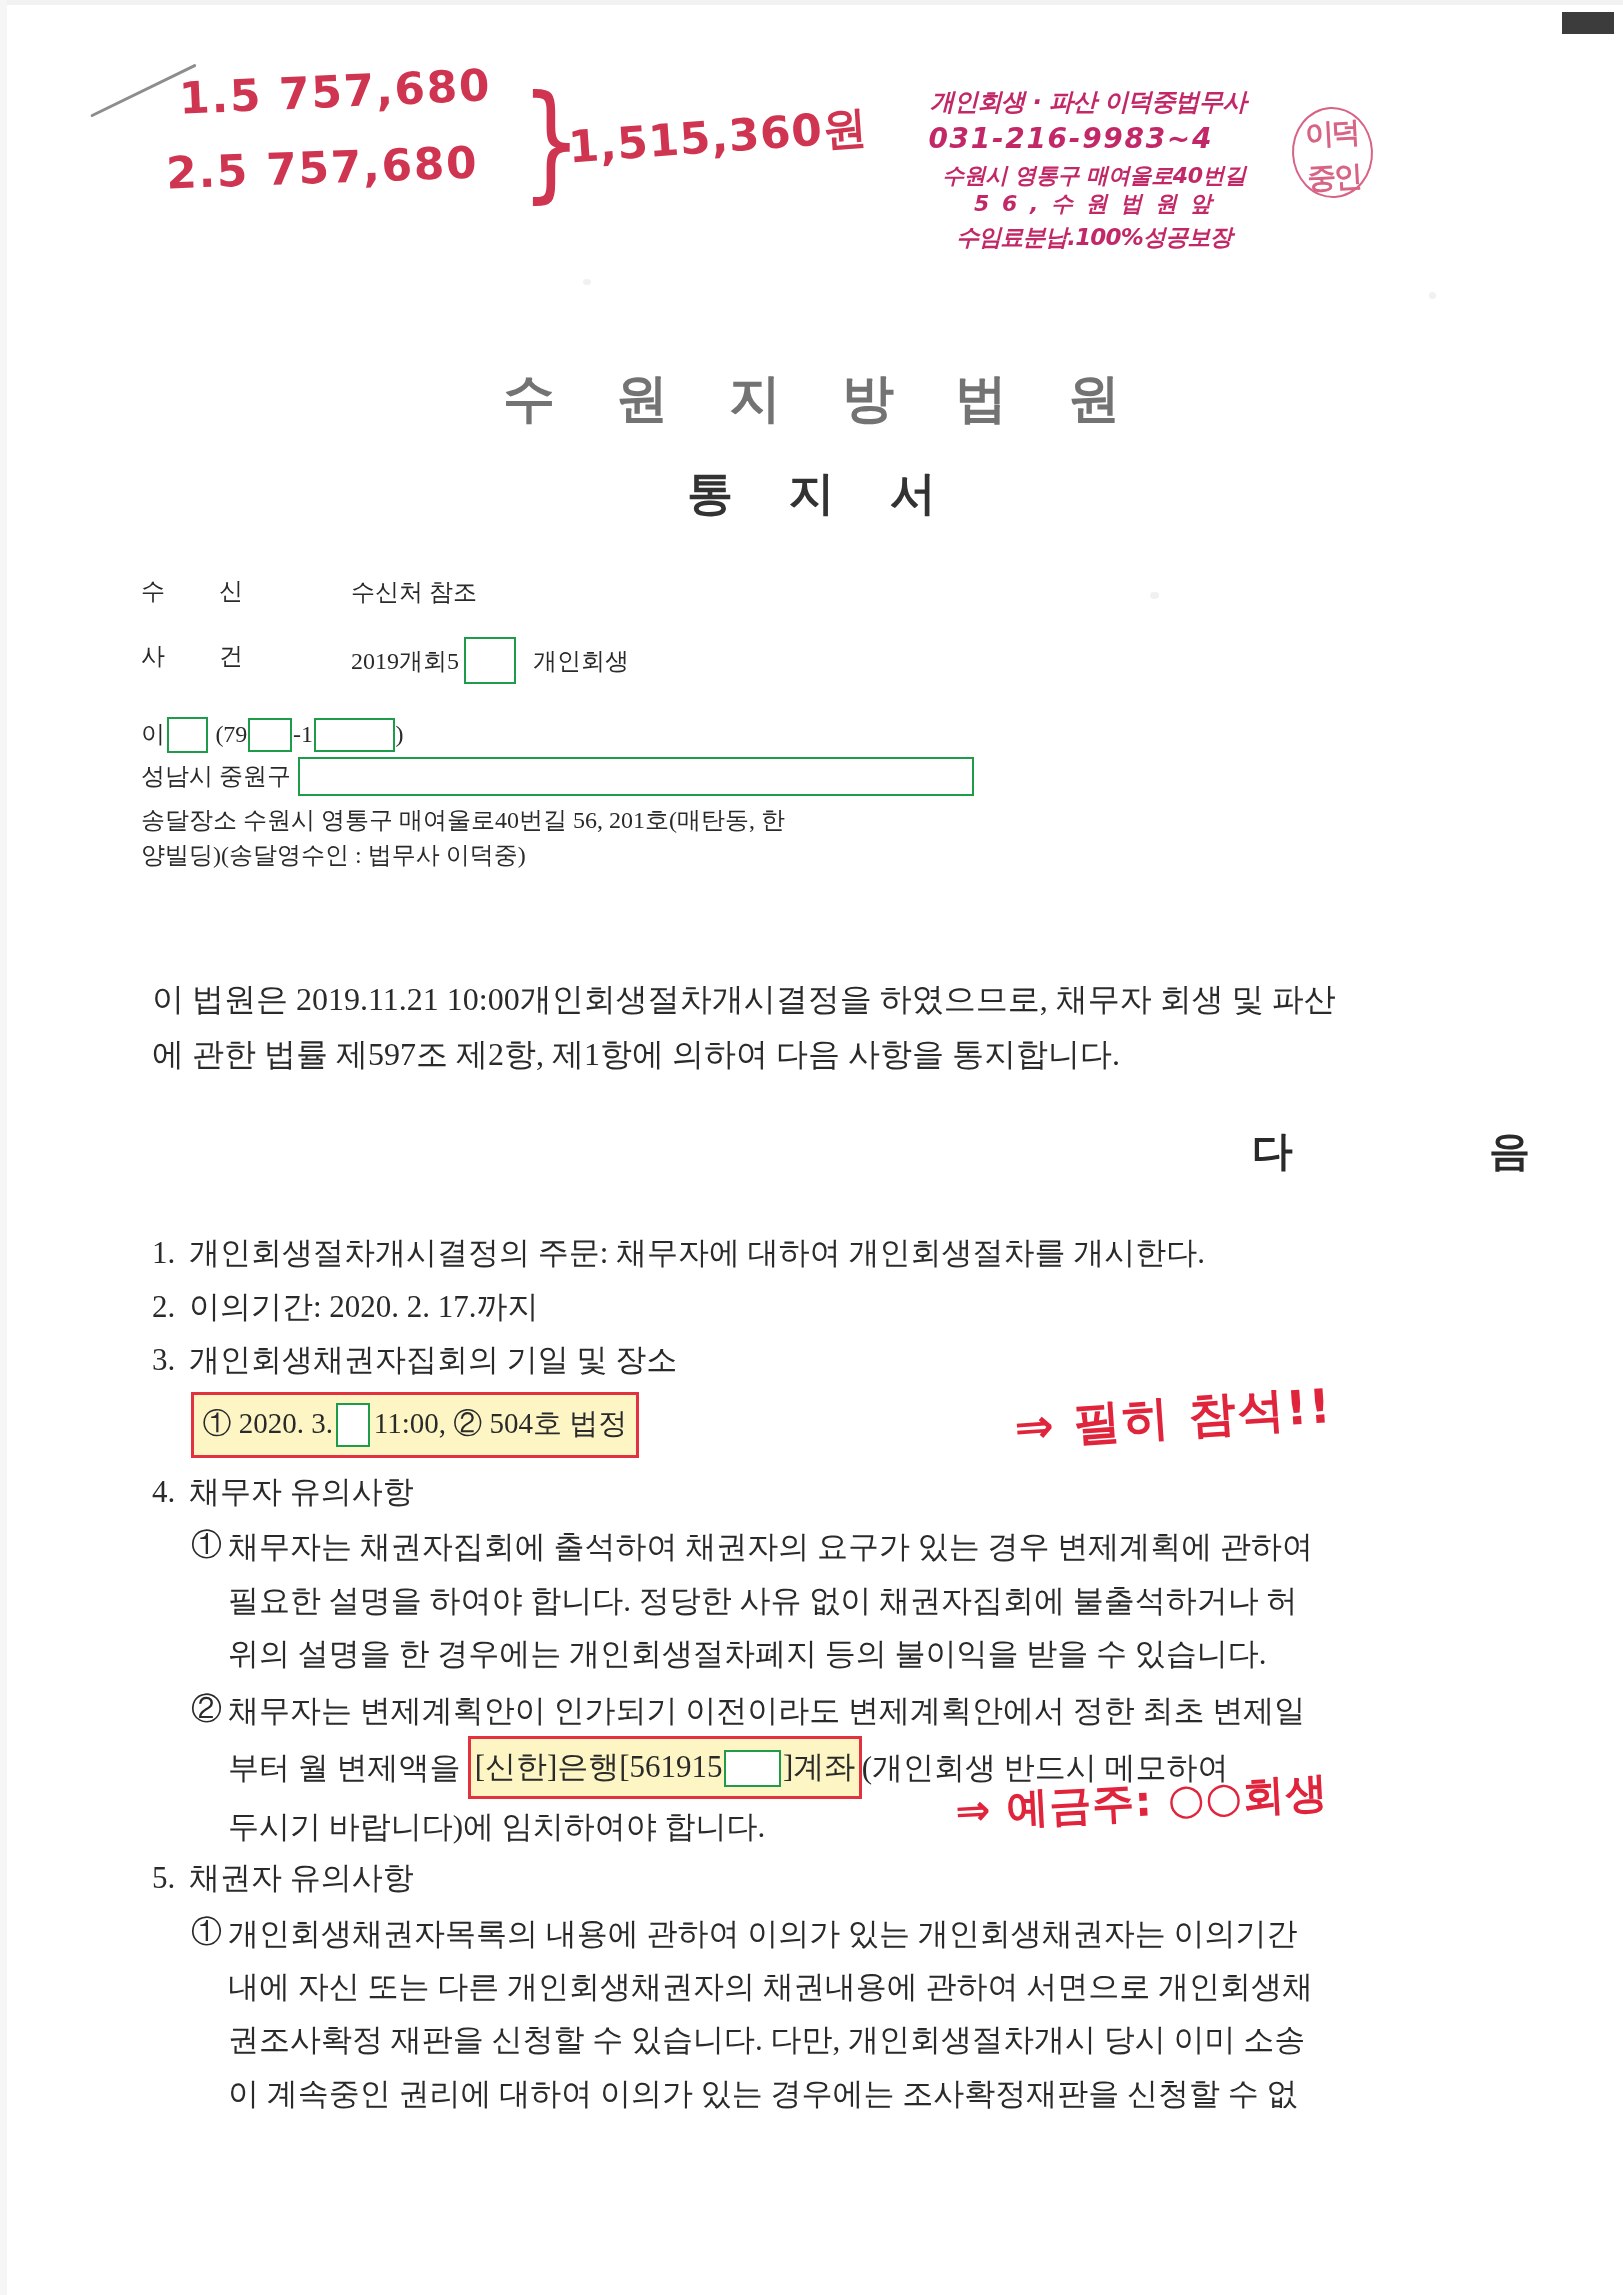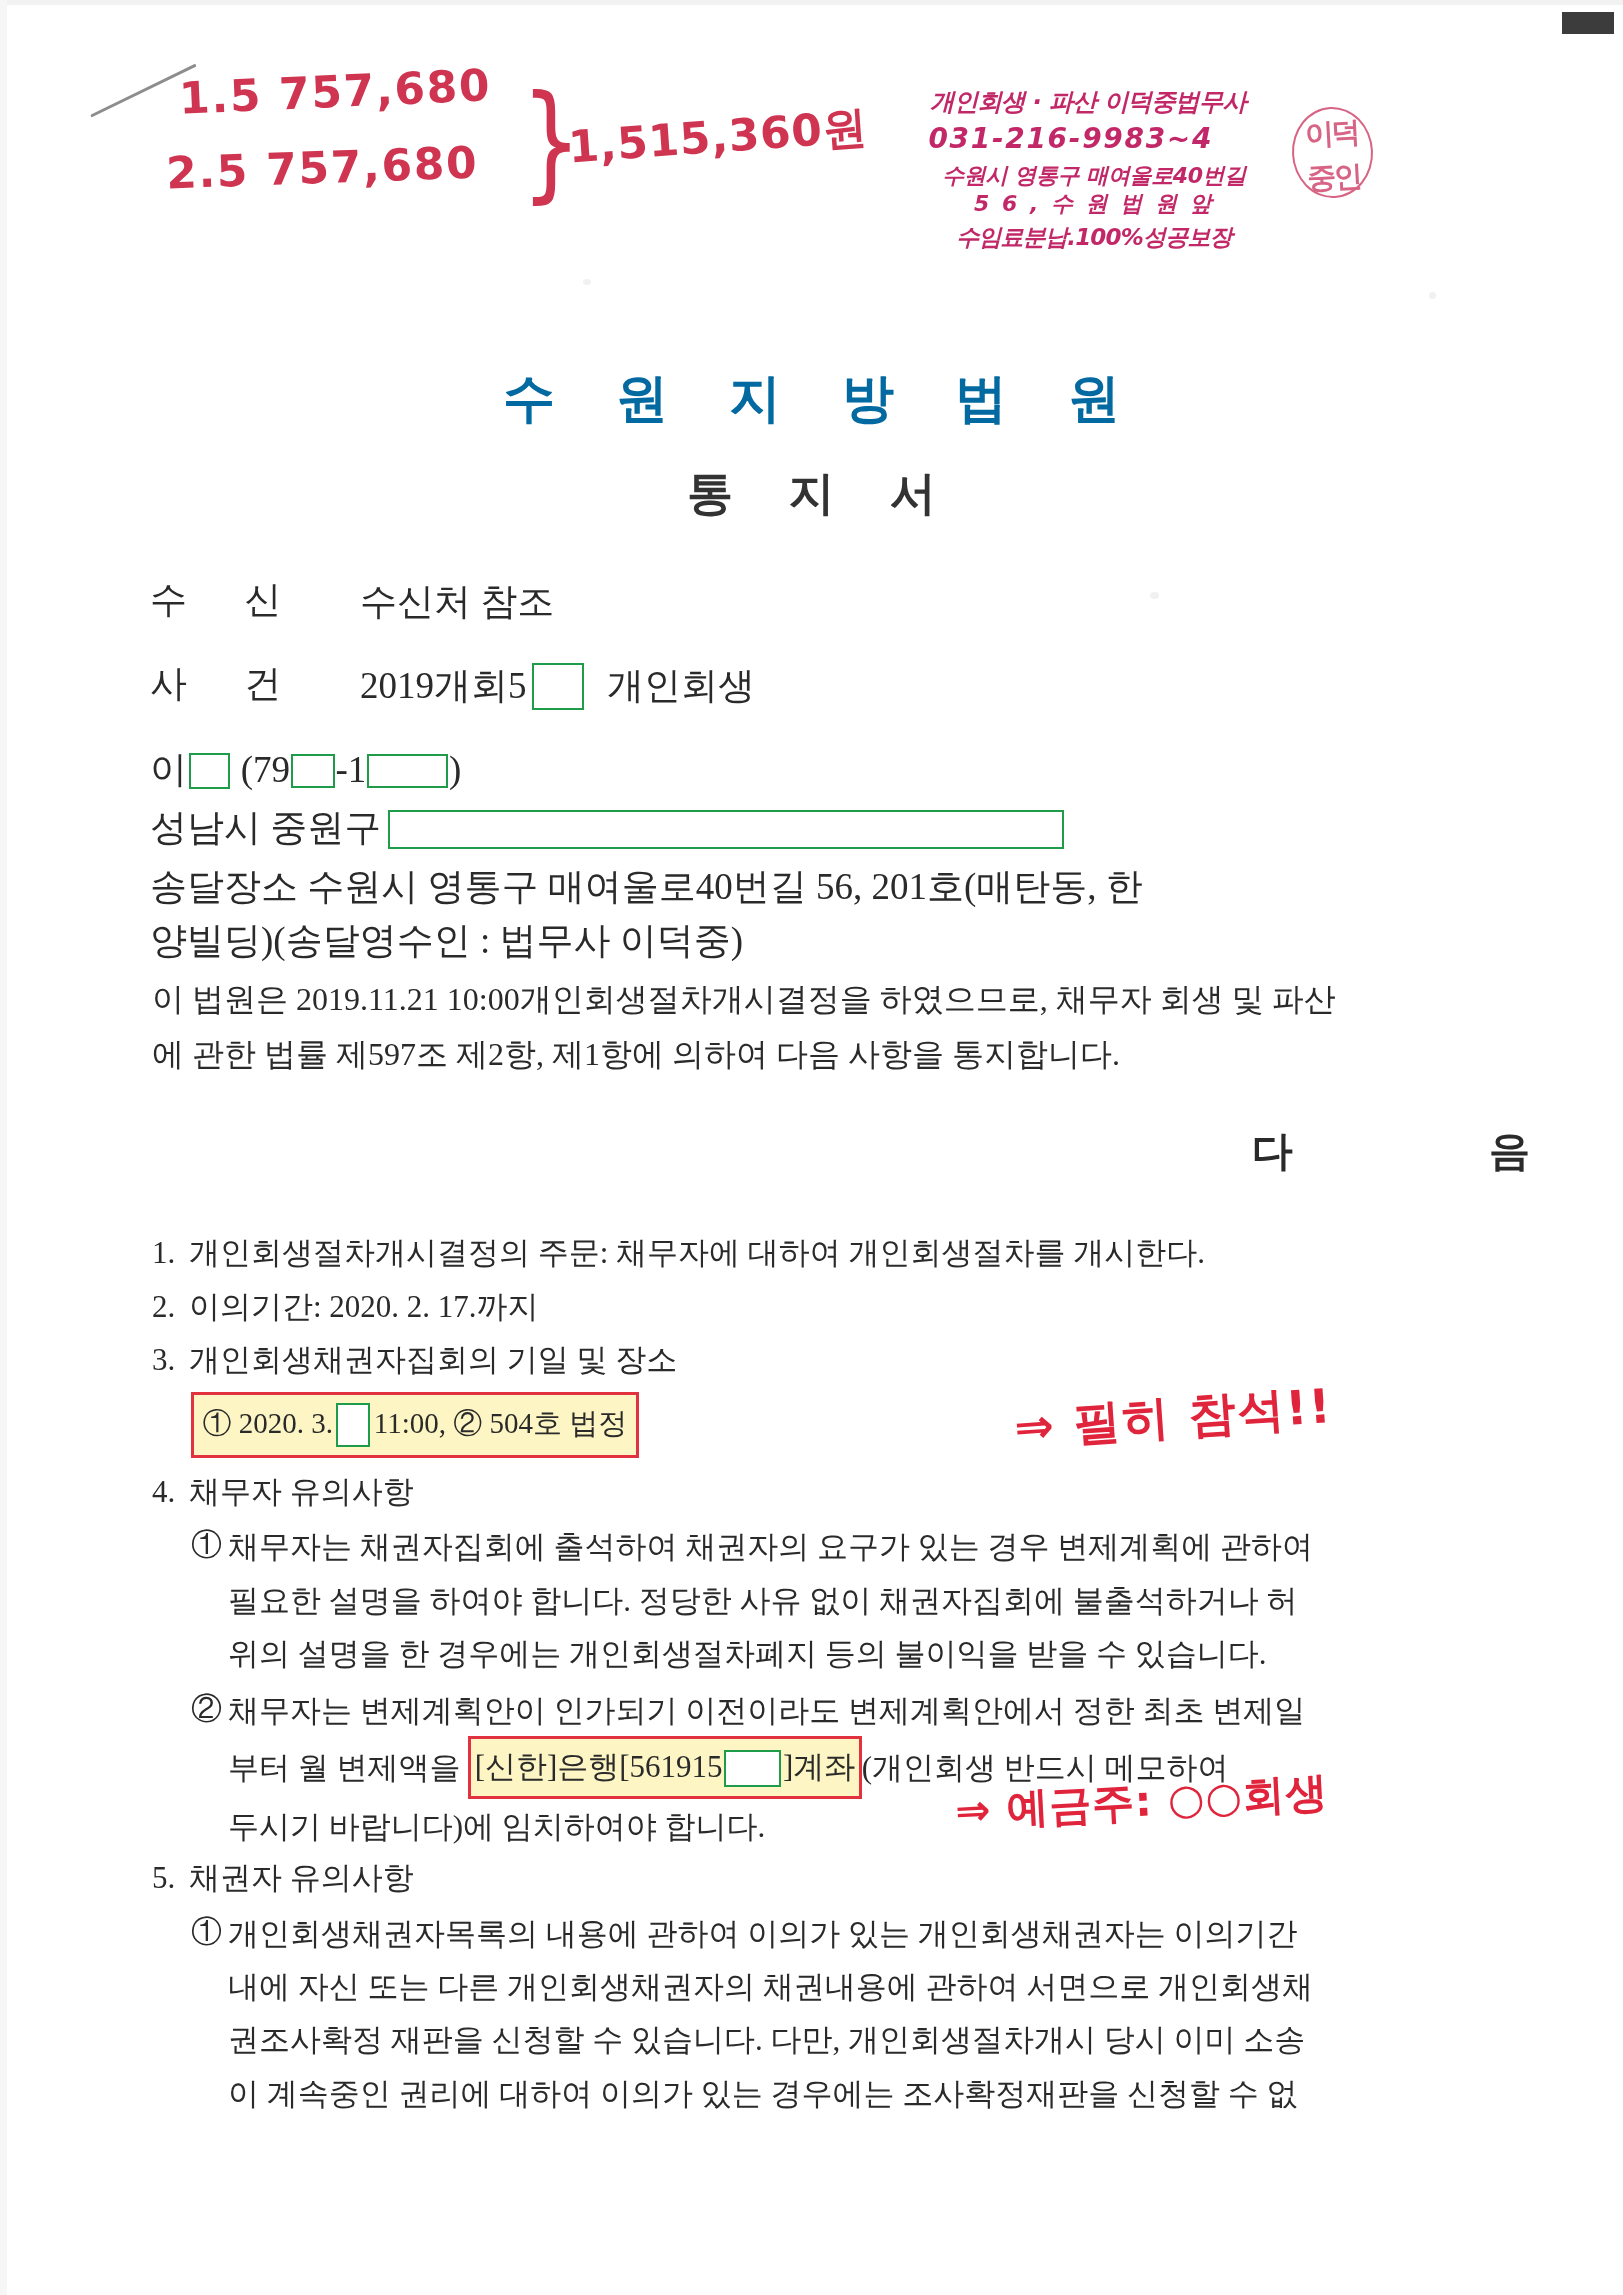--- a/index.html
+++ b/index.html
@@ -90,33 +90,33 @@
   }
   .seal span{display:block;}
 
   
   .doc-title{
     position:absolute;left:0;top:364px;width:1623px;
     text-align:center;
     font-size:52px;font-weight:700;
     letter-spacing:24px;
     text-indent:24px;
-    color:#0369a1;
+    color:#737373;
   }
   .doc-subtitle{
     position:absolute;left:0;top:463px;width:1623px;
     text-align:center;
     font-size:46px;font-weight:700;
     letter-spacing:22px;
     text-indent:22px;
     color:#333;
   }
 
   
-  .fields{position:absolute;left:150px;top:575px;width:1353px;font-size:37px;}
+  .fields{position:absolute;left:141px;top:575px;width:1353px;font-size:24px;}
   .frow{display:flex;align-items:flex-start;margin-bottom:30px;}
   .flabel{width:210px;flex:none;letter-spacing:24px;}
   .fvalue{flex:1;position:relative;line-height:1.45;}
   .sub-line{margin-top:5px;}
 
   
   .redact{
     display:inline-block;
     border:2.5px solid #1f9c4a;
     background:#ffffff;

